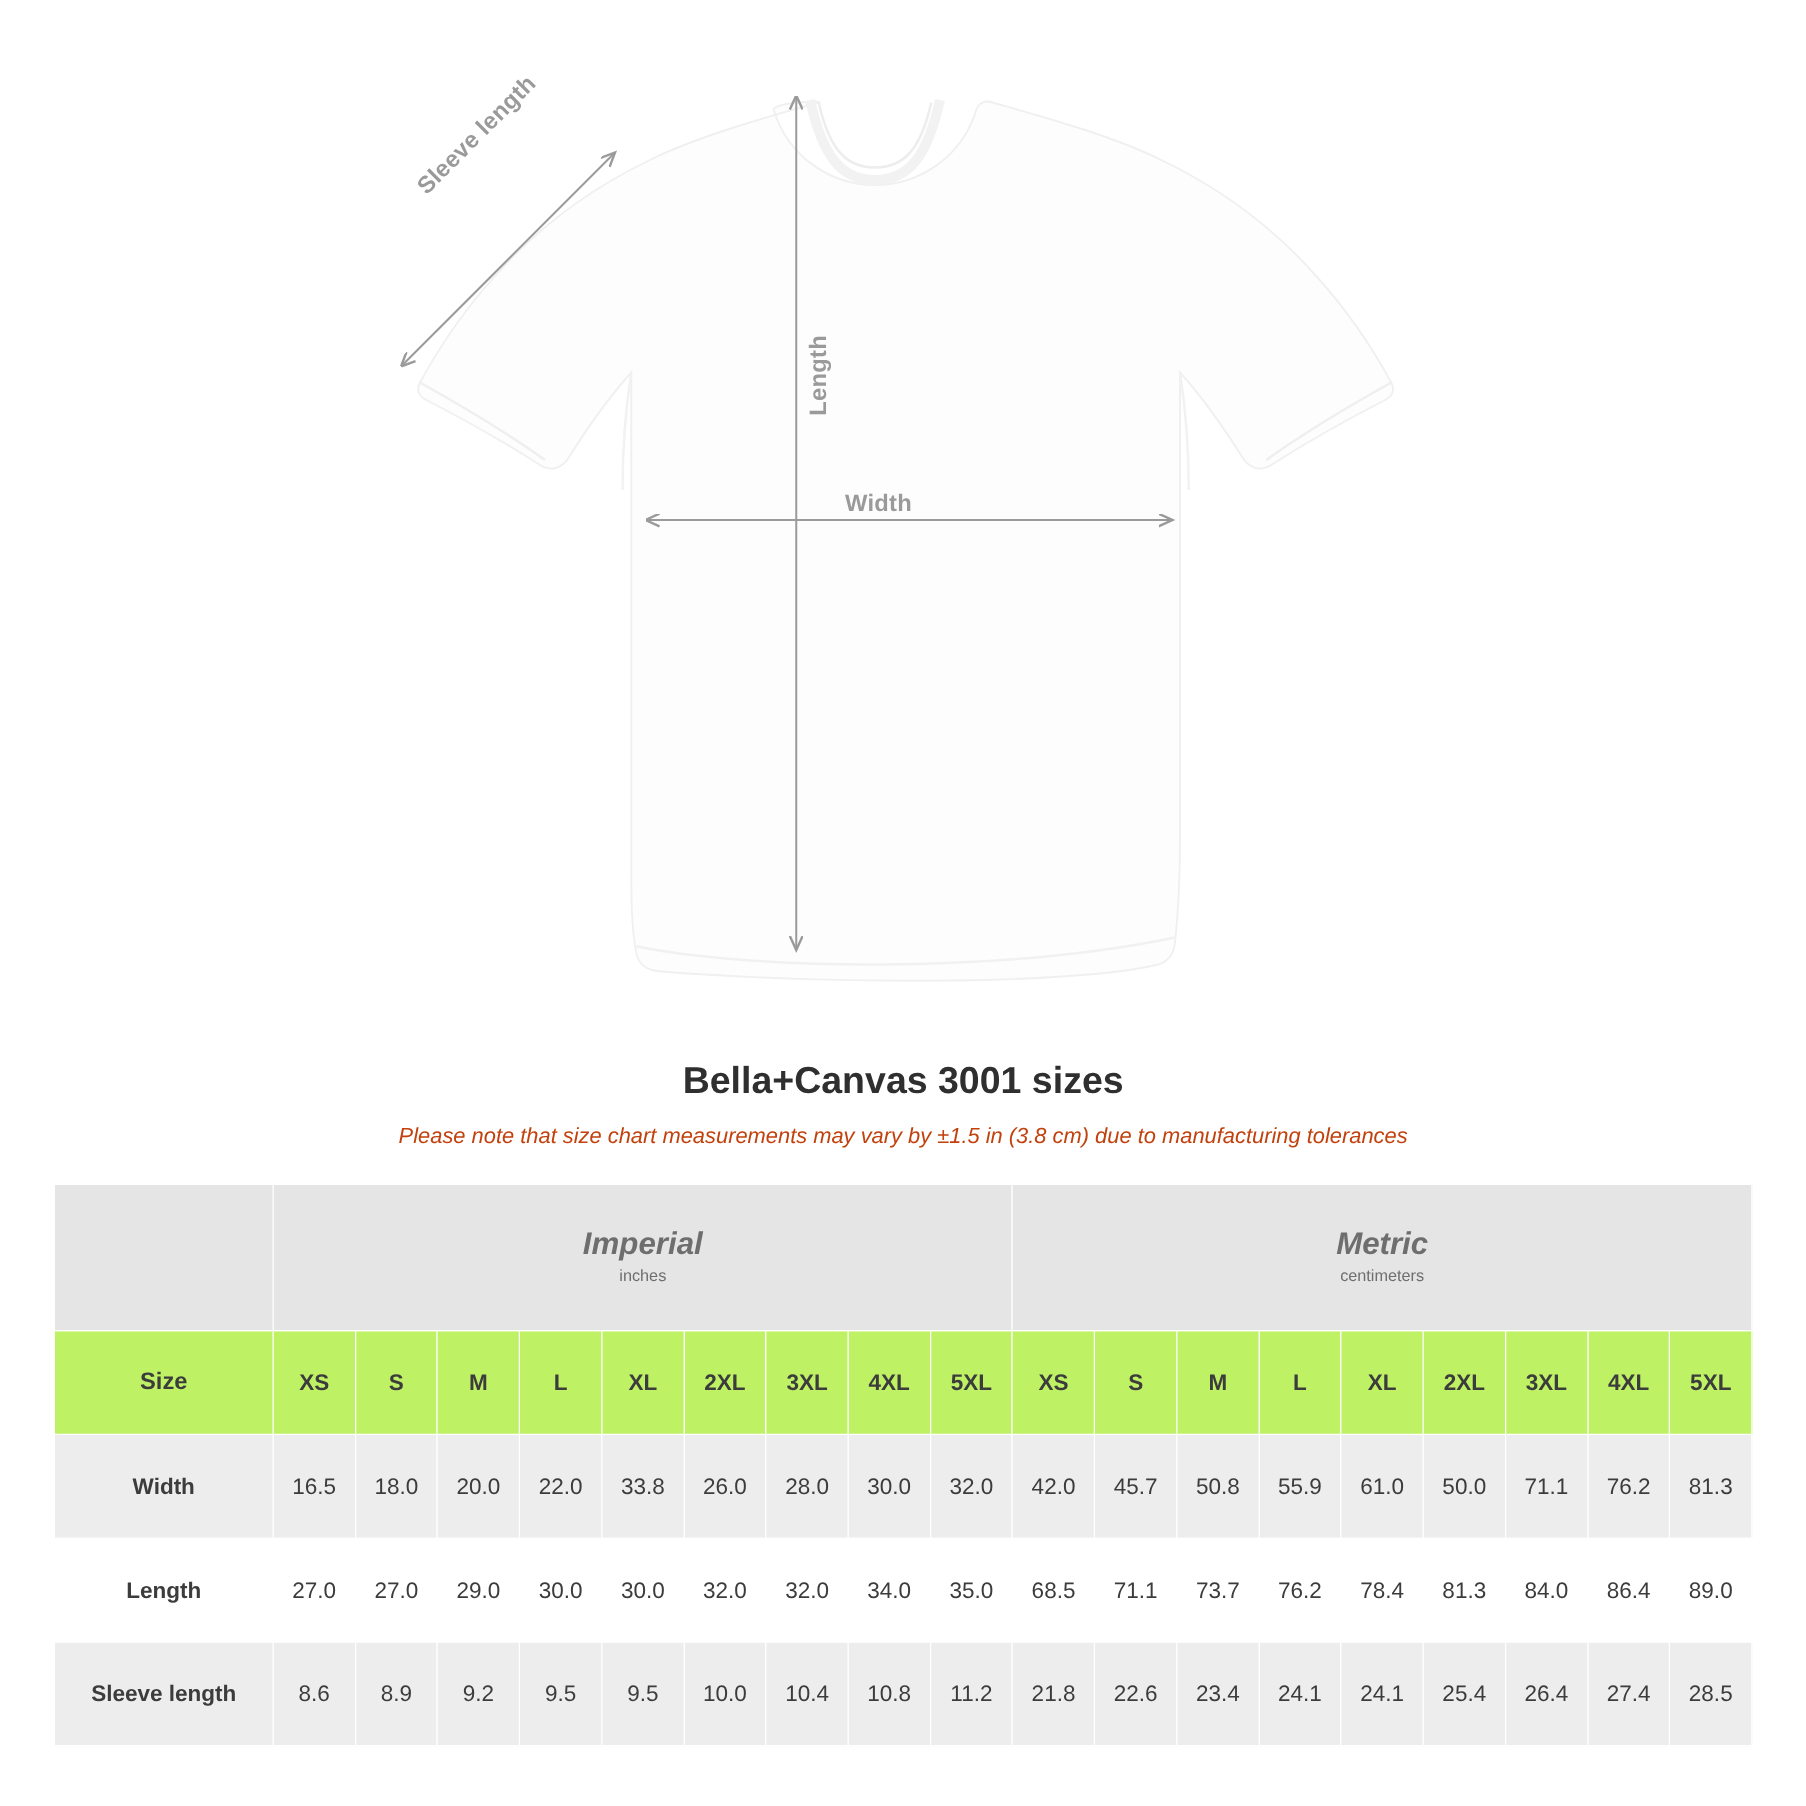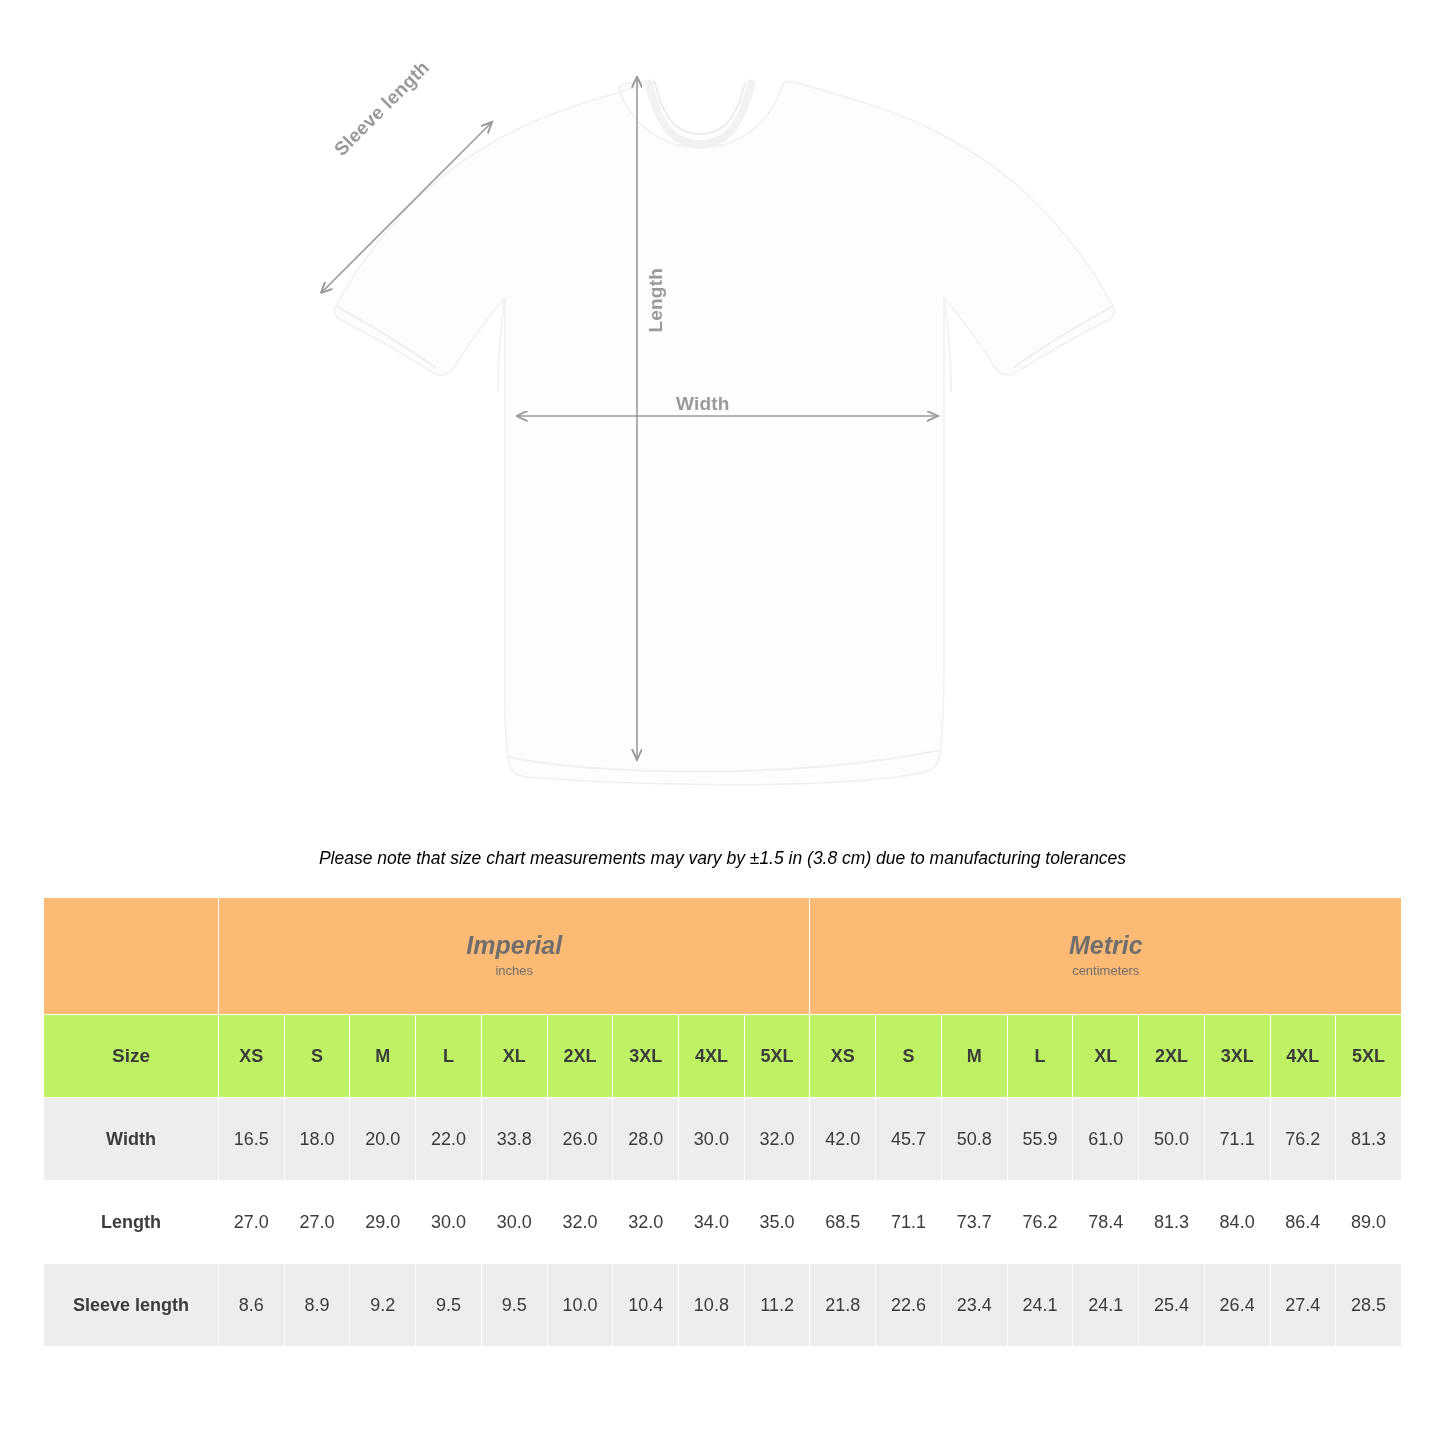--- a/index.html
+++ b/index.html
@@ -64,21 +64,21 @@
   }
   .chart-title {
     font-size: 30px;
     font-weight: bold;
     color: #2f2f2f;
     margin: 0;
   }
   .chart-note {
     font-size: 17.5px;
     font-style: italic;
-    color: #000000;
+    color: #c2410c;
     margin: 16px 0 0 0;
   }
 
   
   .table-wrap {
     margin: 28px 43px 0 43px;
   }
   table.size-table {
     border-collapse: collapse;
     width: 1359px;
@@ -86,21 +86,21 @@
   }
   table.size-table td,
   table.size-table th {
     border: 1px solid #ffffff;
     text-align: center;
     font-size: 18px;
     color: #3c3c3c;
     padding: 0;
   }
   .unit-header td {
-    background: #fdba74;
+    background: #e5e5e5;
     height: 116px;
     vertical-align: middle;
   }
   .unit-name {
     font-size: 25px;
     font-style: italic;
     font-weight: bold;
     color: #6e6e6e;
     line-height: 1.25;
   }
@@ -205,20 +205,21 @@
         <line x1="322" y1="292" x2="492" y2="122" stroke="#9a9a9a" stroke-width="1.6" marker-start="url(#arrowStart)" marker-end="url(#arrowEnd)"></line>
       </g>
     </svg>
 
     <div class="dim-label length">Length</div>
     <div class="dim-label width">Width</div>
     <div class="dim-label sleeve">Sleeve length</div>
   </div>
 
   <div class="title-block">
+    <h1 class="chart-title">Bella+Canvas 3001 sizes</h1>
     <p class="chart-note">Please note that size chart measurements may vary by ±1.5 in (3.8 cm) due to manufacturing tolerances</p>
   </div>
 
   <div class="table-wrap">
     <table class="size-table">
       <colgroup>
         <col class="label-col">
         <col span="18">
       </colgroup>
       <tbody>

